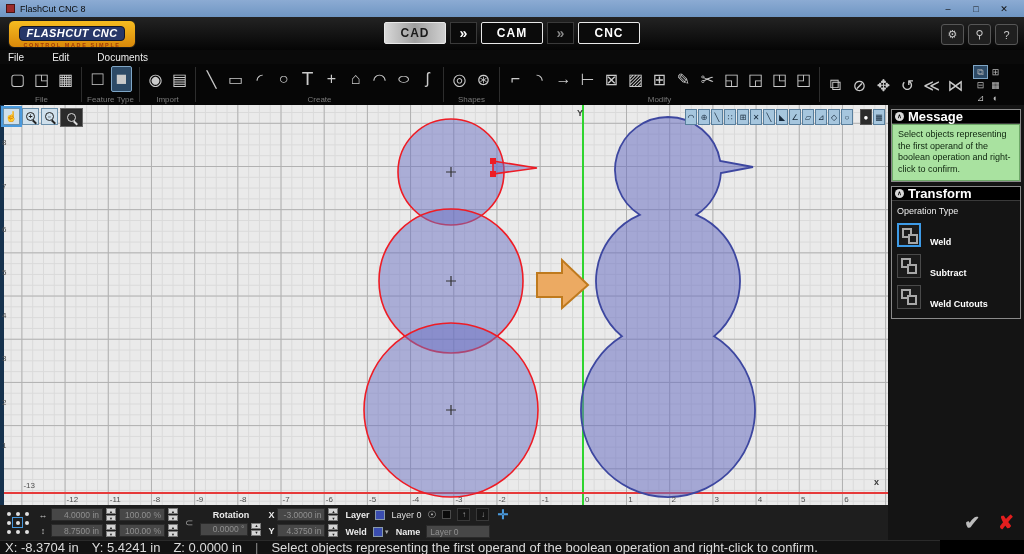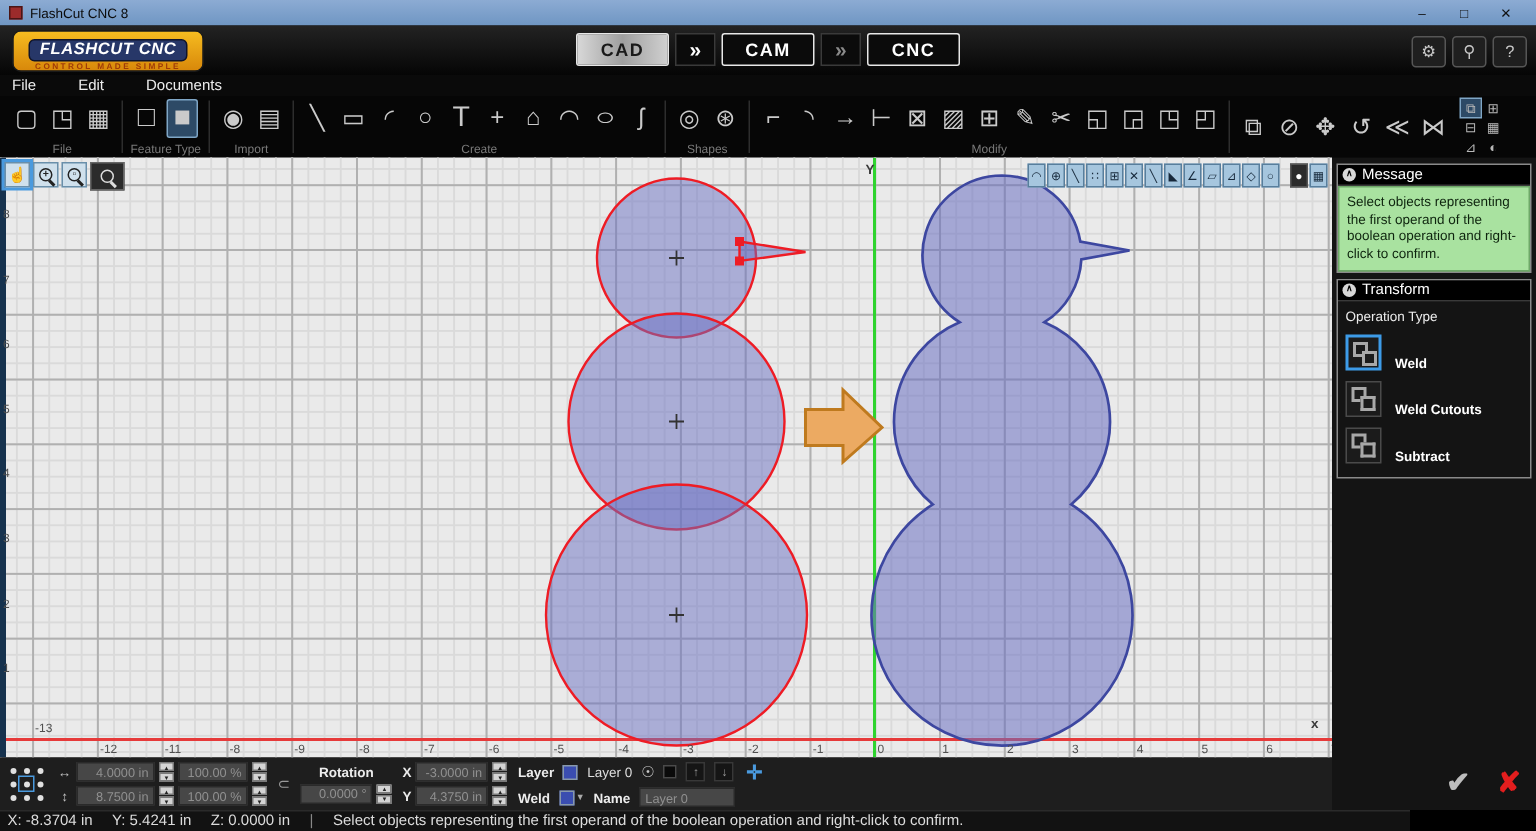--- a/index.html
+++ b/index.html
@@ -70,21 +70,21 @@
   .mag{position:relative;width:9px;height:9px;border:1.5px solid #222;border-radius:50%;font-size:7px;font-weight:bold;display:flex;align-items:center;justify-content:center;color:#222}
   .mag::after{content:"";position:absolute;right:-3px;bottom:-3px;width:5px;height:2px;background:#222;transform:rotate(45deg)}
   .navbtn.dark .mag{border-color:#ddd;color:#ddd}
   .navbtn.dark .mag::after{background:#ddd}
 
   
   .rightpanel{position:absolute;left:888px;top:105px;width:136px;height:435px;background:#141414;padding:4px 3px 0 3px}
   .pbox{border:1px solid #8a8a8a;margin-bottom:4px;background:#141414}
   .phead{height:14px;background:#000;display:flex;align-items:center;gap:4px;padding:0 3px;border-bottom:1px solid #3a3a3a}
   .pcircle{width:9px;height:9px;border-radius:50%;background:#d8d8d8;color:#000;font-size:6px;line-height:8px;text-align:center;font-weight:bold;flex:none}
-  .ptitle{color:#fff;font-size:10px;font-weight:normal}
+  .ptitle{color:#fff;font-size:13px;font-weight:bold}
   .msgbody{background:#a9e2a0;color:#0e240e;font-size:9px;padding:4px 5px;line-height:1.3;border:1px solid #6ea868}
   .paramsbody{padding:4px 5px 2px}
   .optype{color:#ececec;font-size:9px;margin:1px 0 7px}
   .oprow{display:flex;align-items:flex-end;gap:9px;margin-bottom:7px}
   .opicon{width:24px;height:24px;background:#1b1b1b;border:1px solid #4a4a4a;position:relative;flex:none}
   .oprow.selected .opicon{border:2px solid #3d9be8}
   .sqa{position:absolute;left:3px;top:3px;width:10px;height:10px;border:2px solid #a8a8a8}
   .sqb{position:absolute;left:9px;top:9px;width:10px;height:10px;border:2px solid #a8a8a8;background:#1b1b1b}
   .oprow.dotted .sqb{border-style:dashed}
   .oplabel{color:#fff;font-size:9px;font-weight:bold}
@@ -108,21 +108,21 @@
   .linkicon{color:#9a9a9a;font-size:10px}
   .swatch{width:10px;height:10px;background:#3a4db0;border:1px solid #8899aa;flex:none}
   .ddarrow{font-size:6px;color:#aaa}
   .layer-name{color:#dedede;font-size:9px}
   .eye{color:#c8c8c8;font-size:10px}
   .chk{width:9px;height:9px;background:#0a0a0a;border:1px solid #4a4a4a}
   .udbtn{width:13px;height:13px;background:#151515;border:1px solid #383838;color:#9a9a9a;font-size:8px;display:flex;align-items:center;justify-content:center}
   .plusbtn{color:#4a9ade;font-size:13px;font-weight:bold;margin-left:2px}
 
   
-  .statusbar{position:absolute;left:0;top:540px;width:940px;height:14px;background:#121212;border-top:1px solid #2a2a2a;color:#dcdcdc;font-size:10px;display:flex;align-items:center;gap:13px;padding-left:5px}
+  .statusbar{position:absolute;left:0;top:540px;width:940px;height:14px;background:#121212;border-top:1px solid #2a2a2a;color:#dcdcdc;font-size:13px;display:flex;align-items:center;gap:13px;padding-left:5px}
   .sbsep{color:#888}
 </style>
 </head>
 <body>
 
 <div class="titlebar">
   <span class="ticon"></span>
   <span class="ttext">FlashCut CNC 8</span>
   <span class="wincontrols">
       <div class="winbtn">–</div>
@@ -349,28 +349,28 @@
               <div class="sqa"></div>
               <div class="sqb"></div>
             </div>
             <div class="oplabel">Weld</div>
           </div>
           <div class="oprow dotted">
             <div class="opicon">
               <div class="sqa"></div>
               <div class="sqb"></div>
             </div>
-            <div class="oplabel">Weld Cutouts</div>
+            <div class="oplabel">Subtract</div>
           </div>
           <div class="oprow dotted">
             <div class="opicon">
               <div class="sqa"></div>
               <div class="sqb"></div>
             </div>
-            <div class="oplabel">Subtract</div>
+            <div class="oplabel">Weld Cutouts</div>
           </div>
         </div>
     </div>
   </div>
   <div class="confirm">
     <span class="ok">✔</span>
     <span class="cancel">✘</span>
   </div>
 </div>
 

